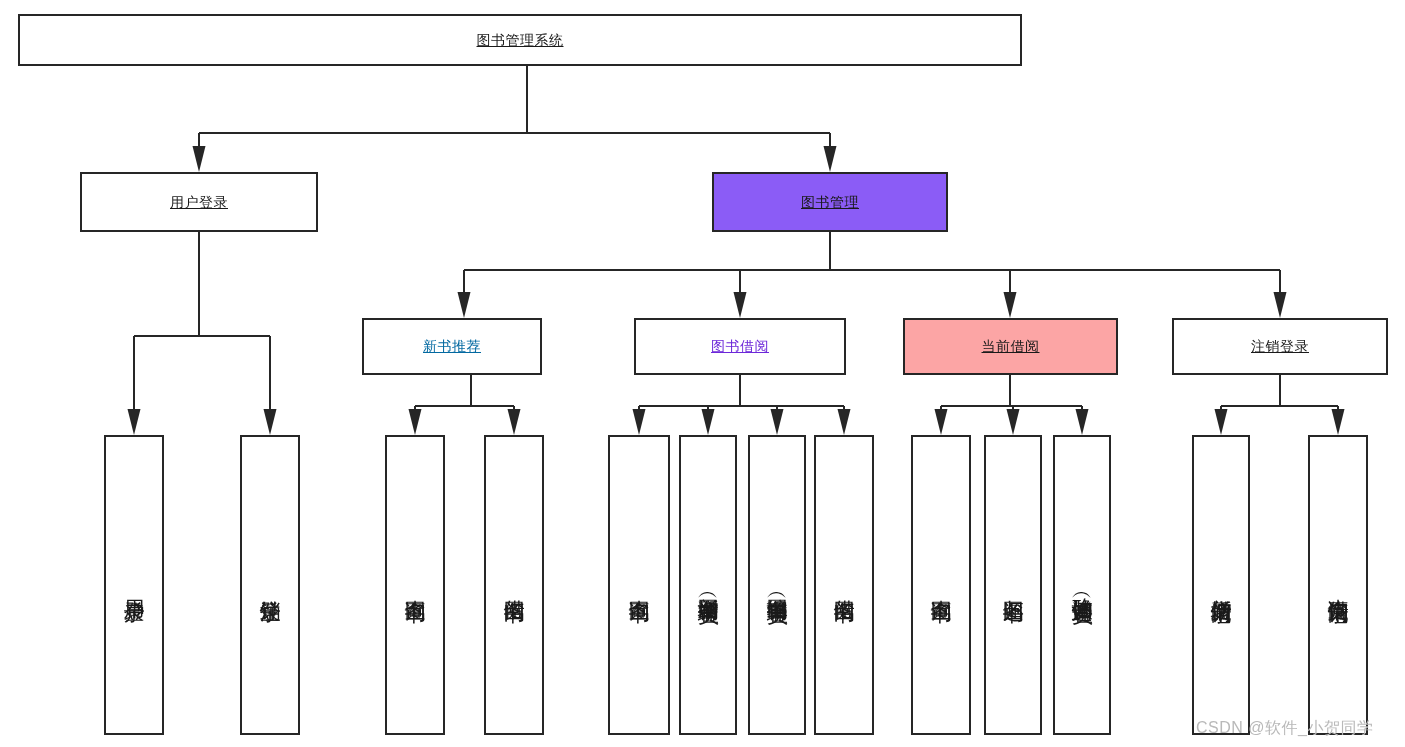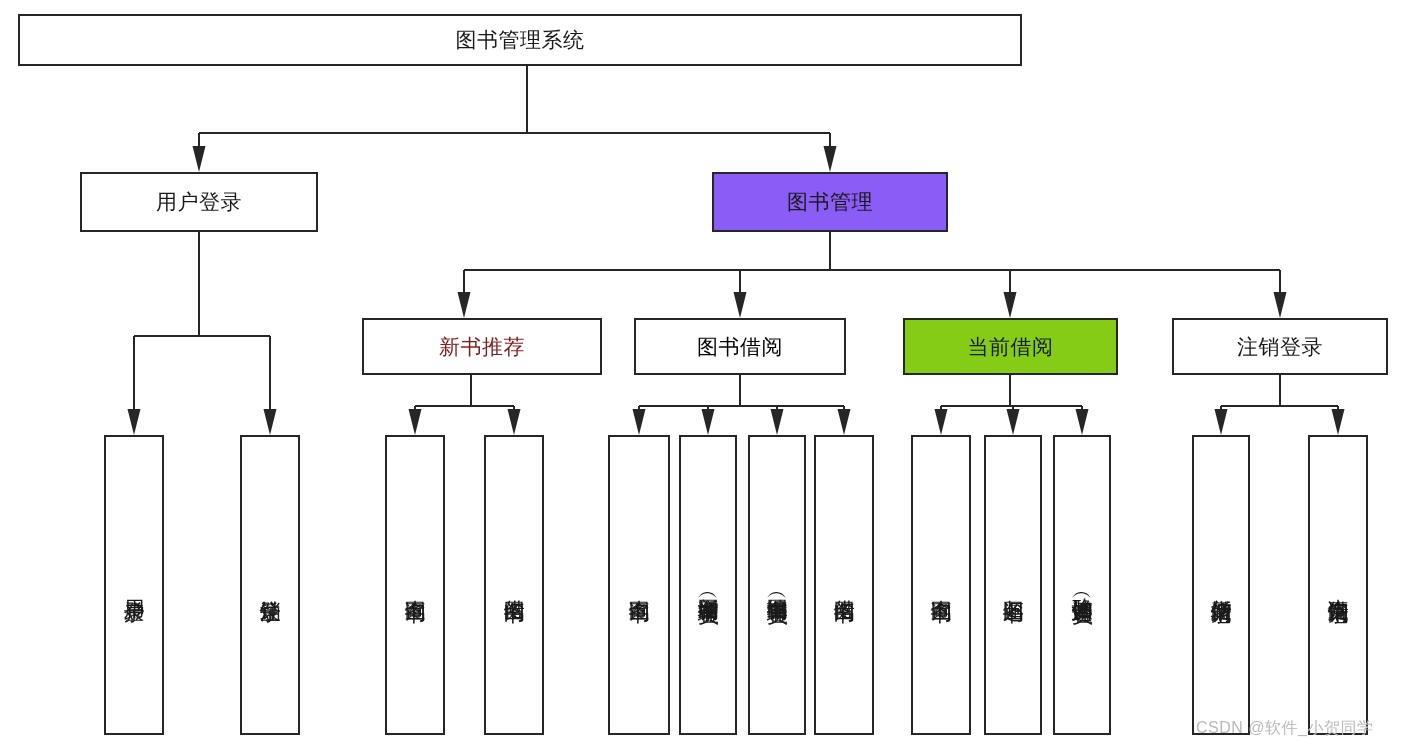--- a/index.html
+++ b/index.html
@@ -30,24 +30,25 @@
     box-sizing: border-box;
     background: #ffffff;
     border: 2px solid #262626;
     display: flex;
     align-items: center;
     justify-content: center;
     color: #1a1a1a;
   }
   .node.horizontal .label {
     writing-mode: horizontal-tb;
-    font-size: 21px;
+    font-size: 14px;
     line-height: 1.2;
     letter-spacing: 0.5px;
     white-space: nowrap;
+    text-decoration: underline;
   }
   .node.vertical {
     align-items: center;
     justify-content: center;
   }
   .node.vertical .label {
     writing-mode: vertical-rl;
     text-orientation: upright;
     font-size: 21px;
     line-height: 1.35;
@@ -124,27 +125,27 @@
   <div id="nodes">
       <div class="node horizontal" style="left: 18px; top: 14px; width: 1004px; height: 52px; border-color: rgb(38, 38, 38); background: rgb(255, 255, 255); color: rgb(26, 26, 26);">
         <span class="label">图书管理系统</span>
       </div>
       <div class="node horizontal" style="left: 80px; top: 172px; width: 238px; height: 60px; border-color: rgb(38, 38, 38); background: rgb(255, 255, 255); color: rgb(26, 26, 26);">
         <span class="label">用户登录</span>
       </div>
       <div class="node horizontal" style="left: 712px; top: 172px; width: 236px; height: 60px; border-color: rgb(38, 38, 38); background: #8b5cf6; color: rgb(26, 26, 26);">
         <span class="label">图书管理</span>
       </div>
-      <div class="node horizontal" style="left: 362px; top: 318px; width: 240px; height: 57px; border-color: rgb(38, 38, 38); background: rgb(255, 255, 255); color: #7f1d1d;">
+      <div class="node horizontal" style="left: 362px; top: 318px; width: 180px; height: 57px; border-color: rgb(38, 38, 38); background: rgb(255, 255, 255); color: #0369a1;">
         <span class="label">新书推荐</span>
       </div>
-      <div class="node horizontal" style="left: 634px; top: 318px; width: 212px; height: 57px; border-color: rgb(38, 38, 38); background: rgb(255, 255, 255); color: #000000;">
+      <div class="node horizontal" style="left: 634px; top: 318px; width: 212px; height: 57px; border-color: rgb(38, 38, 38); background: rgb(255, 255, 255); color: #6d28d9;">
         <span class="label">图书借阅</span>
       </div>
-      <div class="node horizontal" style="left: 903px; top: 318px; width: 215px; height: 57px; border-color: rgb(38, 38, 38); background: #84cc16; color: rgb(26, 26, 26);">
+      <div class="node horizontal" style="left: 903px; top: 318px; width: 215px; height: 57px; border-color: rgb(38, 38, 38); background: #fca5a5; color: rgb(26, 26, 26);">
         <span class="label">当前借阅</span>
       </div>
       <div class="node horizontal" style="left: 1172px; top: 318px; width: 216px; height: 57px; border-color: rgb(38, 38, 38); background: rgb(255, 255, 255); color: rgb(26, 26, 26);">
         <span class="label">注销登录</span>
       </div>
       <div class="node vertical" style="left: 104px; top: 435px; width: 60px; height: 300px; border-color: rgb(38, 38, 38); background: rgb(255, 255, 255); color: rgb(26, 26, 26);">
         <span class="label">用户登录</span>
       </div>
       <div class="node vertical" style="left: 240px; top: 435px; width: 60px; height: 300px; border-color: rgb(38, 38, 38); background: rgb(255, 255, 255); color: rgb(26, 26, 26);">
         <span class="label">注销登录</span>

